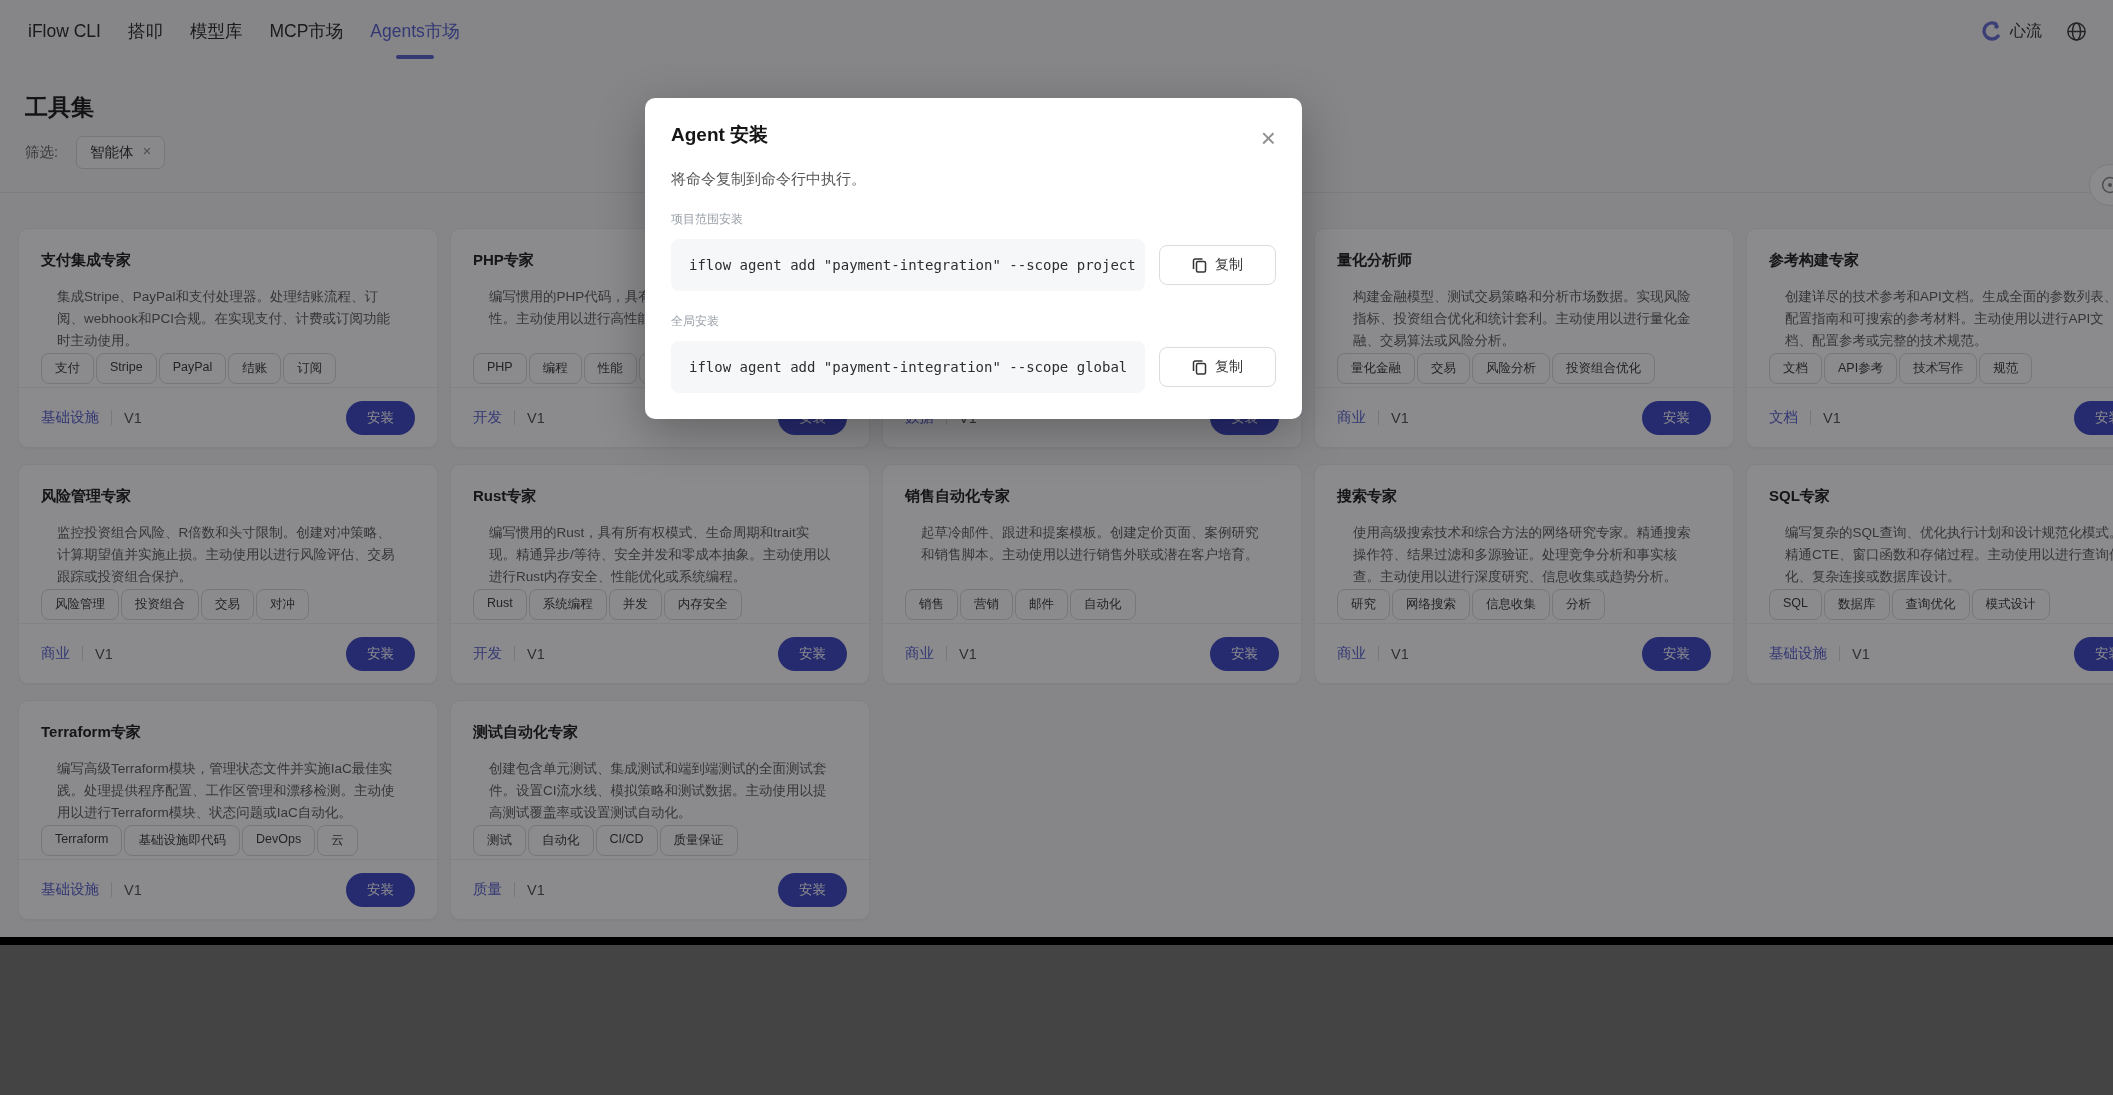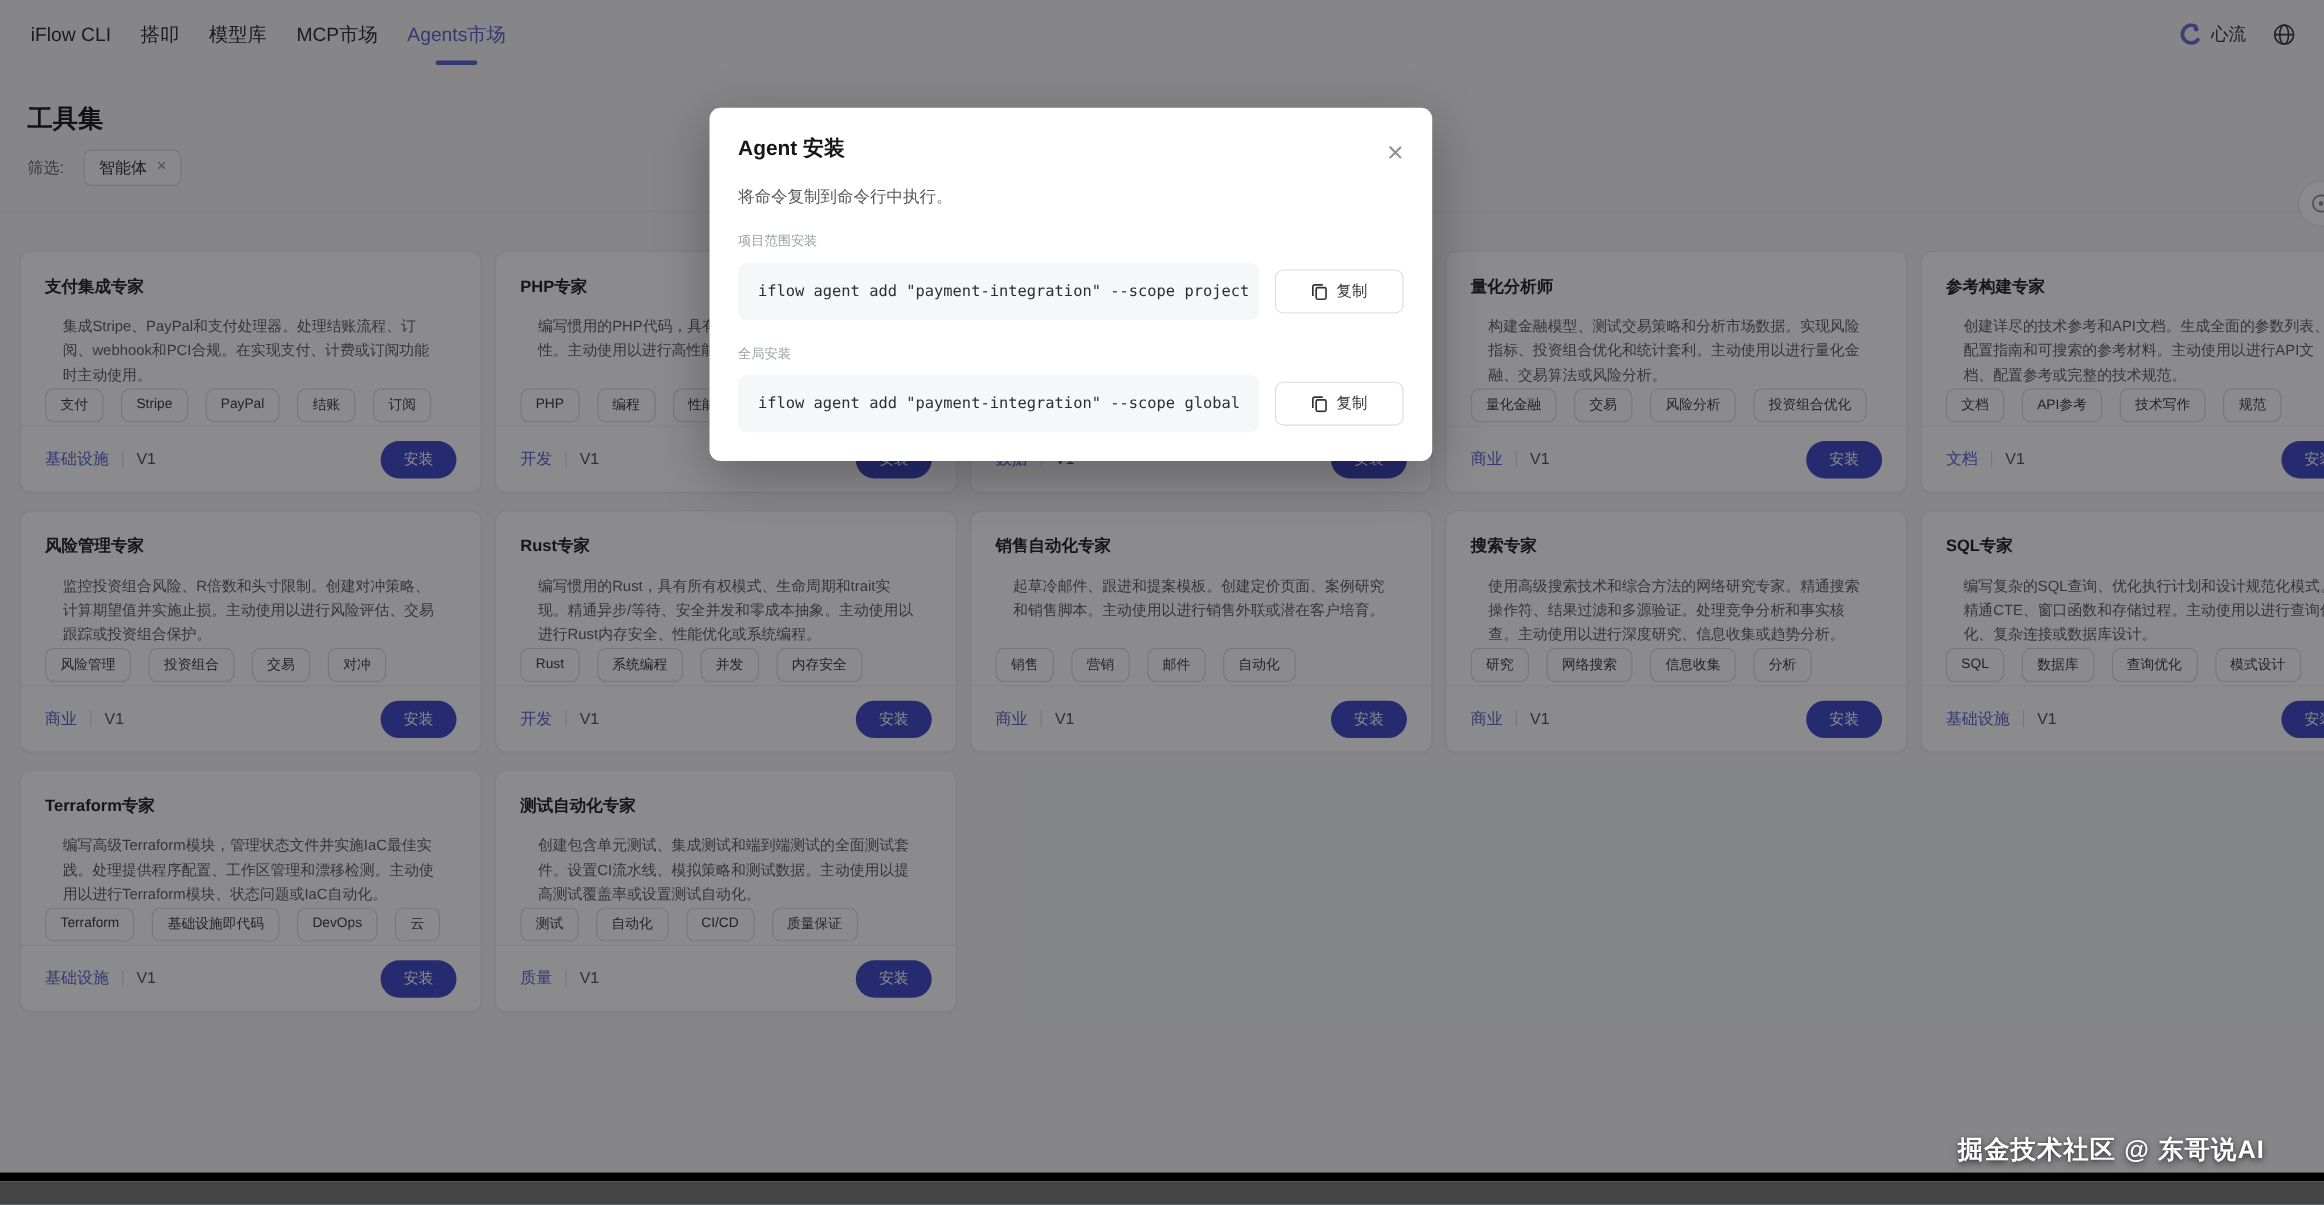--- a/index.html
+++ b/index.html
@@ -2,21 +2,21 @@
 <html><head>
 <meta charset="utf-8">
 <style>
   * { box-sizing: border-box; }
   html,body { margin:0; padding:0; }
   body {
     font-family: "Liberation Sans", "DejaVu Sans", sans-serif;
     background:#444;
   }
   .screen {
-    position:relative; width:2113px; height:1074px; overflow:hidden;
+    position:relative; width:2113px; height:945px; overflow:hidden;
     background:#f5f6f8; color:#222;
   }
 
   
   .topbar {
     position:absolute; left:0; top:0; right:0; height:62px;
     display:flex; align-items:center; justify-content:space-between;
     padding:0 26px 0 28px;
   }
   .nav-menu { display:flex; align-items:center; gap:27px; }
@@ -44,21 +44,21 @@
   .cards-grid {
     position:absolute; left:18px; top:228px;
     display:grid; grid-template-columns:repeat(5,420px); grid-auto-rows:220px; gap:16px 12px;
   }
   .card {
     position:relative; background:#fff; border:1px solid #ececee; border-radius:10px;
     padding:18px 22px 0; box-shadow:0 1px 3px rgba(0,0,0,.04);
   }
   .card-title { margin:4px 0 10px; font-size:15px; font-weight:600; color:#222; }
   .card-desc { margin:16px; font-size:13.5px; line-height:1.62; color:#5f5f5f; }
-  .card-tags { position:absolute; left:22px; right:14px; top:124px; display:flex; gap:16px; overflow:hidden; }
+  .card-tags { position:absolute; left:22px; right:14px; top:124px; display:flex; gap:2px; overflow:hidden; }
   .tag {
     border:1px solid #d9d9d9; border-radius:8px; padding:6px 13px;
     font-size:12.5px; color:#3c3c3c; background:#fff; white-space:nowrap;
   }
   .card-footer {
     position:absolute; left:0; right:0; bottom:0; height:60px;
     border-top:1px solid #f0f0f1; display:flex; align-items:center; padding:0 22px;
   }
   .card-cat { color:#5b63cf; font-size:14.5px; cursor:pointer; }
   .card-sep { width:1px; height:15px; background:#dcdcdc; margin:0 12px; }

